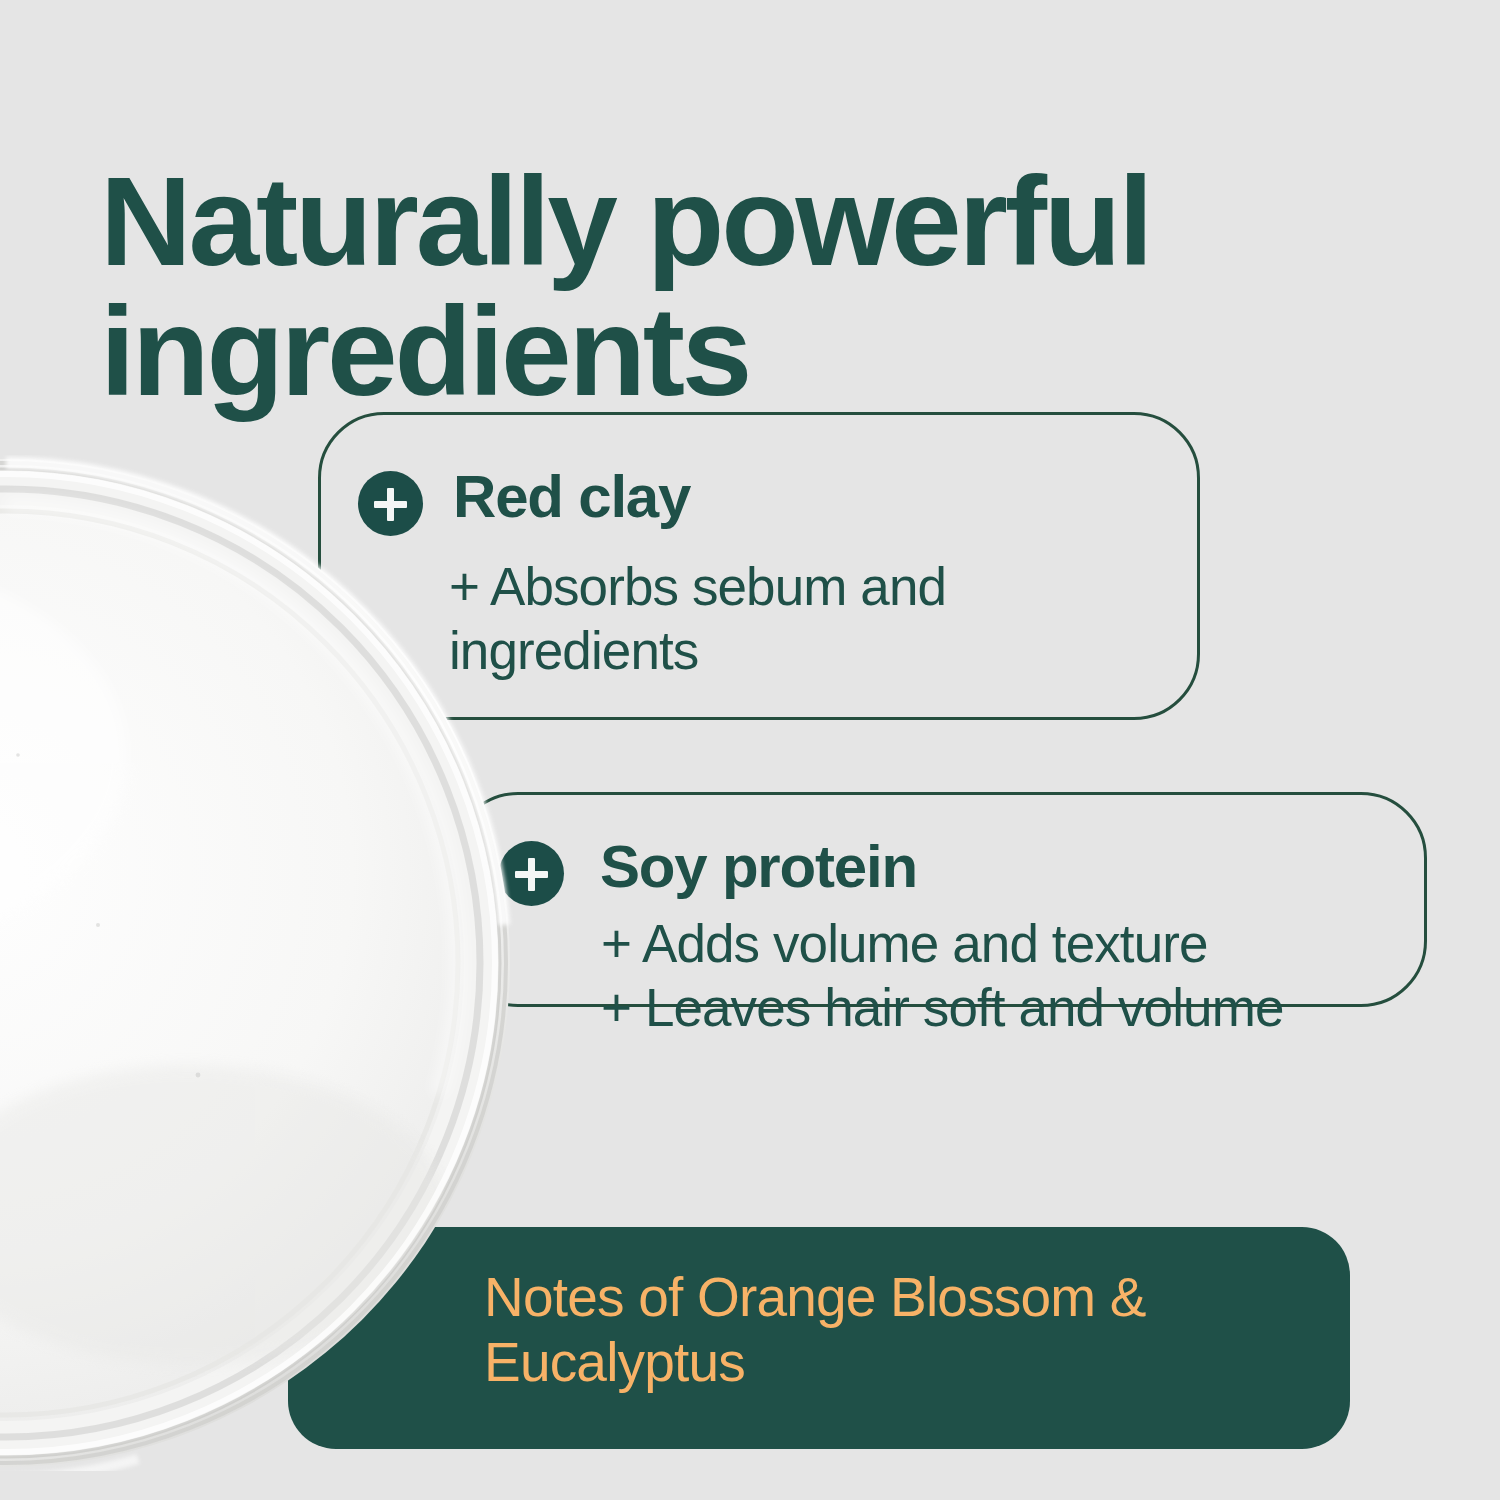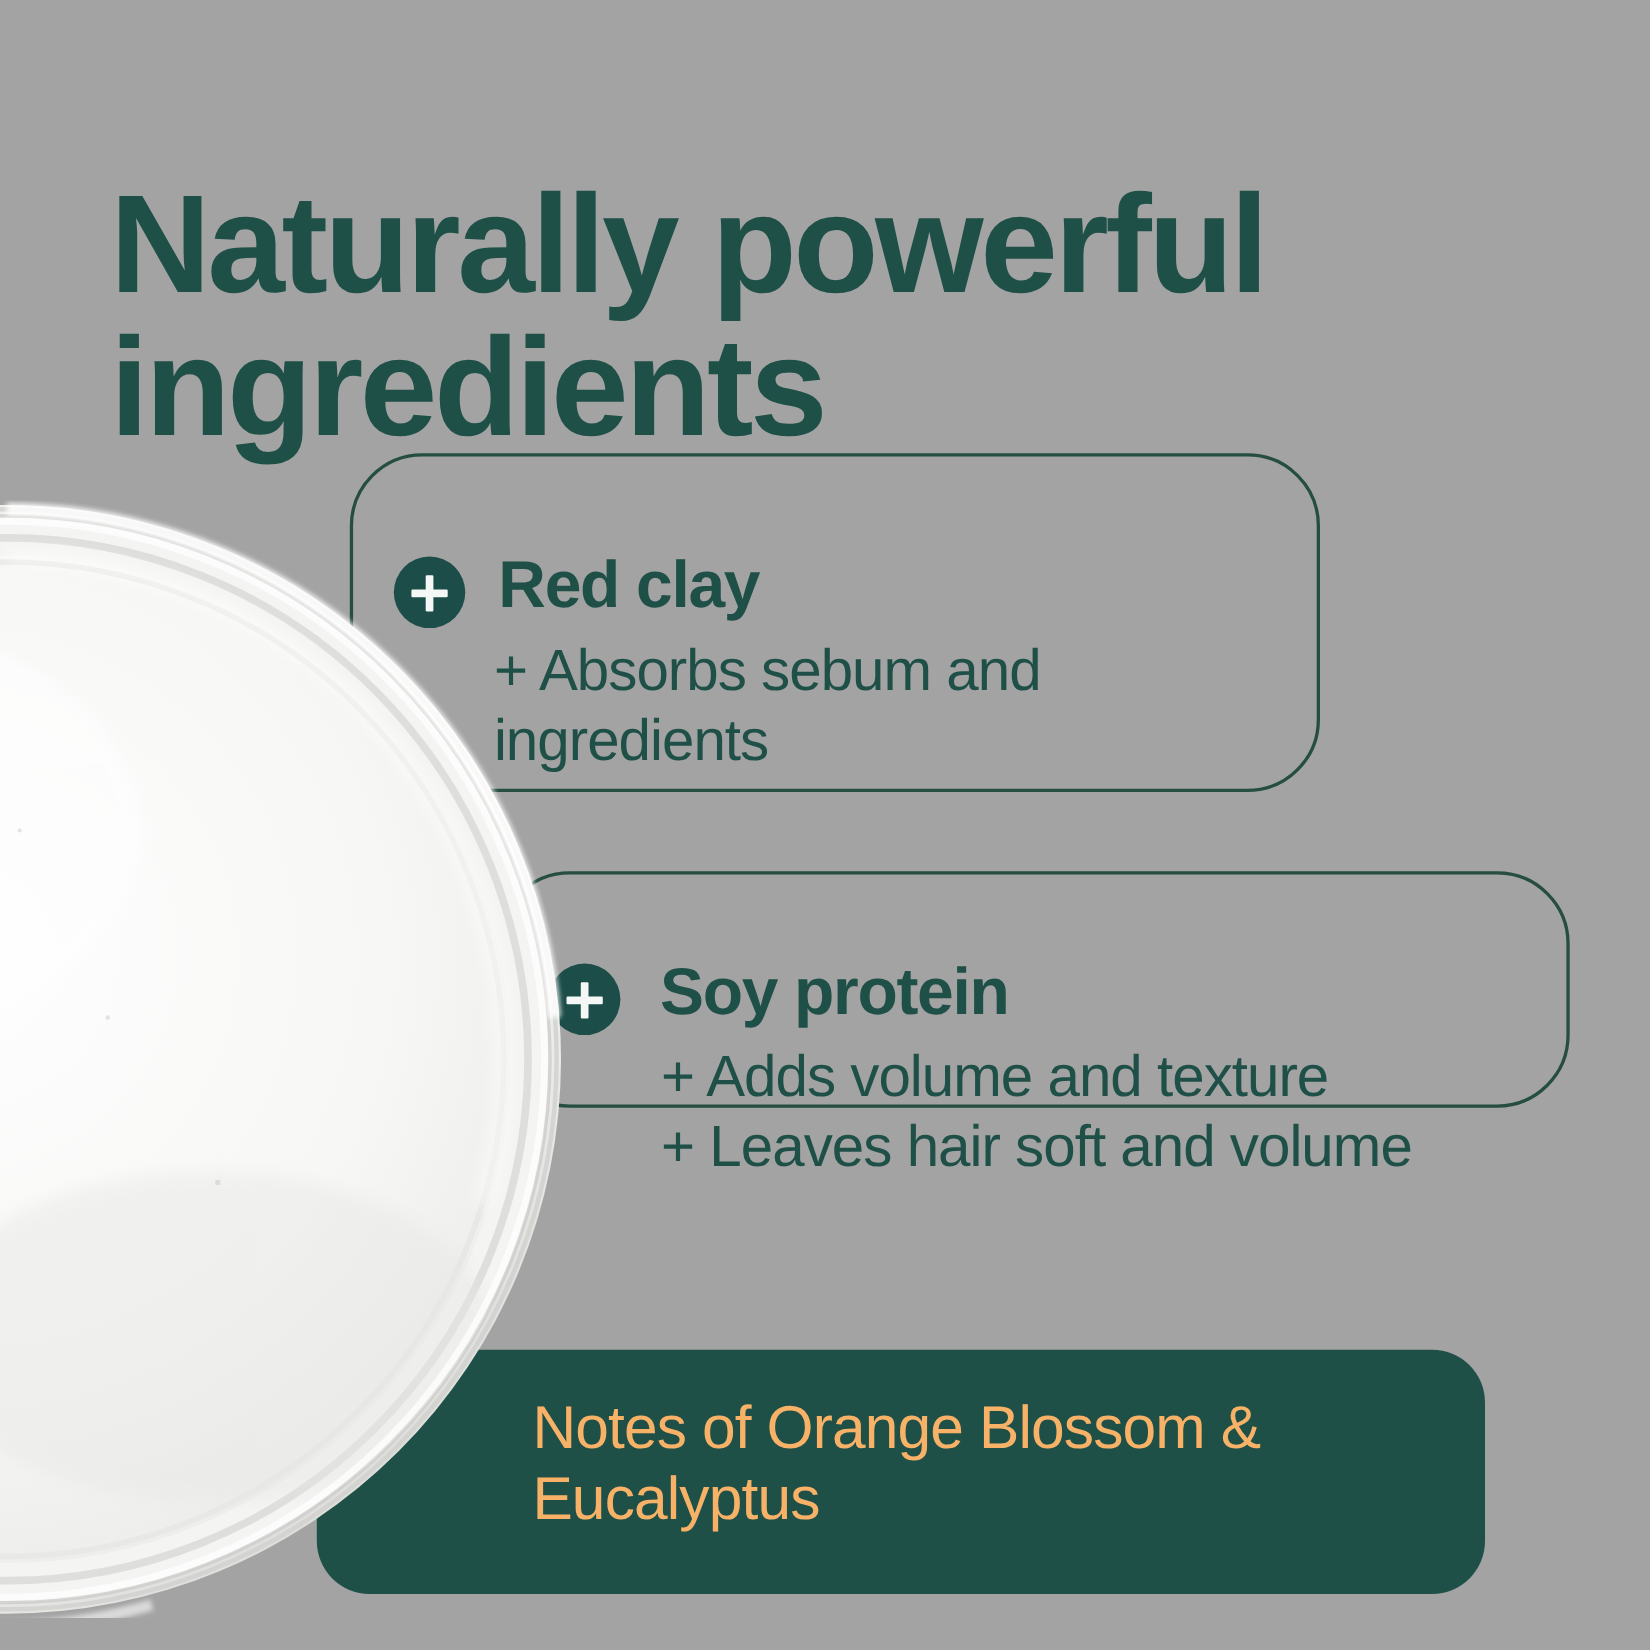--- a/index.html
+++ b/index.html
@@ -9,21 +9,21 @@
   body {
     width: 1500px;
     height: 1500px;
     overflow: hidden;
     font-family: "Liberation Sans", sans-serif;
   }
   #stage {
     position: relative;
     width: 1500px;
     height: 1500px;
-    background: #a3a3a3;
+    background: #e5e5e5;
     overflow: hidden;
     text-decoration: underline;
   }
 
   
   #page-title {
     position: absolute;
     left: 100px;
     top: 72px;
     width: 1180px;
@@ -66,21 +66,20 @@
     width: 975px;
     height: 215px;
   }
 
   .card-inner {
     position: absolute;
     left: 0;
     top: 0;
     width: 100%;
     height: 100%;
-    margin-top: 35px;
   }
 
   .plus-badge {
     position: absolute;
     width: 65px;
     height: 65px;
     border-radius: 50%;
     background: #1C4D48;
     z-index: 5;
   }
@@ -115,21 +114,21 @@
 
   .ingredient-benefits {
     position: absolute;
     font-size: 53px;
     line-height: 1.20;
     font-weight: 400;
     letter-spacing: -0.9px;
     color: #1F5048;
   }
   #ingredient-card-0 .ingredient-benefits {
-    left: 128px; top: 128px; width: 700px;
+    left: 128px; top: 140px; width: 700px;
   }
   #ingredient-card-1 .ingredient-benefits {
     left: 146px; top: 117px; width: 820px;
   }
   .benefit-line { white-space: nowrap; }
 
   
   #scent-banner {
     position: absolute;
     left: 288px;

